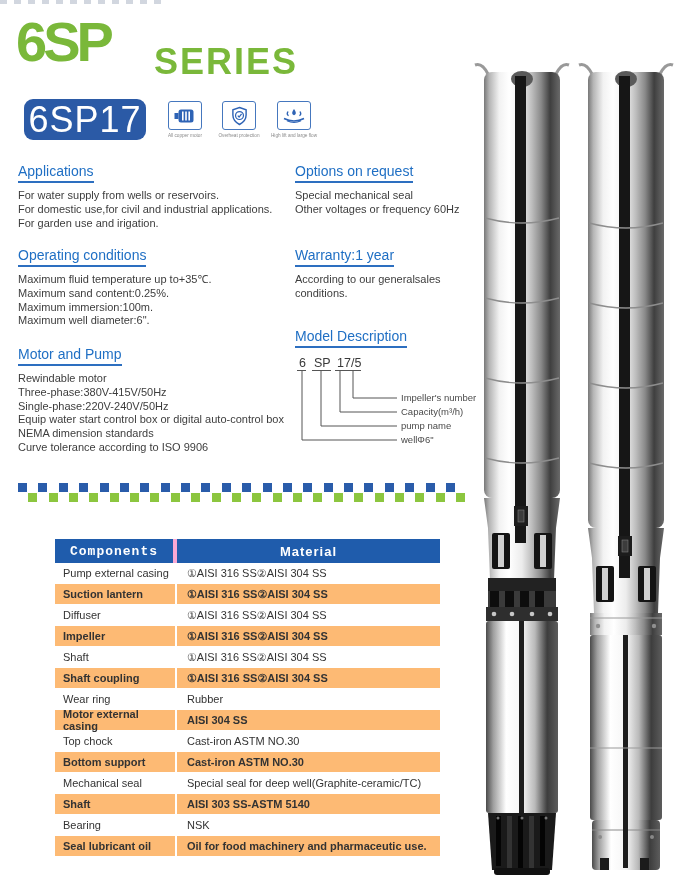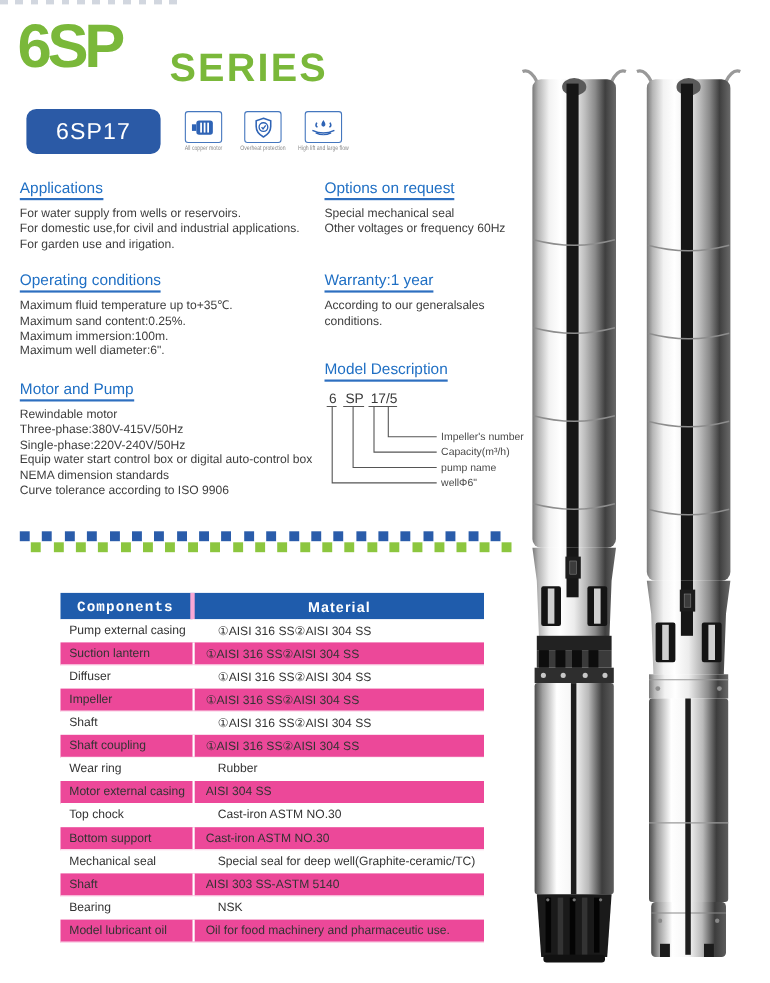--- a/index.html
+++ b/index.html
@@ -20,21 +20,21 @@
   .top-edge{position:absolute;left:0;top:0;width:166px;height:4px;opacity:.45;
     background:repeating-linear-gradient(90deg,#9aa5b8 0 7px,transparent 7px 14px);}
 
   
   .series-title{position:absolute;left:16px;top:14px;font-size:56px;font-weight:bold;
     color:var(--accent-green);letter-spacing:-4px;line-height:1;}
   .series-subtitle{position:absolute;left:154px;top:44px;font-size:36px;font-weight:bold;
     color:var(--accent-green);letter-spacing:2px;line-height:1;}
   .model-badge{position:absolute;left:24px;top:99px;width:122px;height:41px;
     background:var(--accent-blue);border-radius:9px;display:flex;align-items:center;
-    justify-content:center;color:#fff;font-size:21px;letter-spacing:1px;}
+    justify-content:center;color:#fff;font-size:36px;letter-spacing:1px;}
   .feature{position:absolute;top:101px;width:34px;}
   .feature.f0{left:168px}.feature.f1{left:222px}.feature.f2{left:277px}
   .fbox{width:34px;height:29px;border:1.5px solid #4577be;border-radius:3px;
     display:flex;align-items:center;justify-content:center;background:#fff;}
   .fcap{position:absolute;top:31px;left:50%;transform:translateX(-50%) scaleX(.78);
     font-size:6px;color:#8a8a8a;white-space:nowrap;text-align:center;}
 
   
   .section{position:absolute;}
   .sec-applications{left:18px;top:162px;width:300px;}
@@ -58,22 +58,22 @@
 
   
   .ctable{position:absolute;left:55px;top:539px;width:385px;}
   .thead{display:flex;height:24px;background:var(--table-header-bg);color:#fff;
     font-weight:bold;font-size:13px;letter-spacing:1px;align-items:center;}
   .th1{width:122px;text-align:center;border-right:4px solid #f9a8d4;height:100%;
     display:flex;align-items:center;justify-content:center;font-family:Liberation Mono, monospace;}
   .th2{flex:1;text-align:center;}
   .trow{display:flex;height:21px;border-bottom:1px solid #fff;align-items:center;
     font-size:11px;color:#333;}
-  .trow.gray{background:#ec4899;}
-  .trow.white{background:#fff;gap:11px;}
+  .trow.gray{background:#fdba74;font-weight:bold;}
+  .trow.white{background:#fff;}
   .tc1{width:122px;padding-left:8px;border-right:2px solid #fff;height:100%;
     display:flex;align-items:center;}
   .tc2{flex:1;padding-left:10px;}
 
   
   .pump{position:absolute;top:58px;width:100px;height:822px;}
   .pump.left{left:472px;}
   .pump.right{left:576px;}
 </style>
 </head>
@@ -382,21 +382,21 @@
         </div>
         <div class="trow gray">
           <div class="tc1">Shaft</div>
           <div class="tc2">AISI 303 SS-ASTM 5140</div>
         </div>
         <div class="trow white">
           <div class="tc1">Bearing</div>
           <div class="tc2">NSK</div>
         </div>
         <div class="trow gray">
-          <div class="tc1">Model lubricant oil</div>
+          <div class="tc1">Seal lubricant oil</div>
           <div class="tc2">Oil for food machinery and pharmaceutic use.</div>
         </div>
       </div>
   </div>
 
   <svg class="pump left" viewBox="0 0 100 822">
     <defs>
       <linearGradient id="mh1" x1="0" y1="0" x2="1" y2="0">
         <stop offset="0" stop-color="#787878"></stop>
           <stop offset=".07" stop-color="#b5b5b5"></stop>

